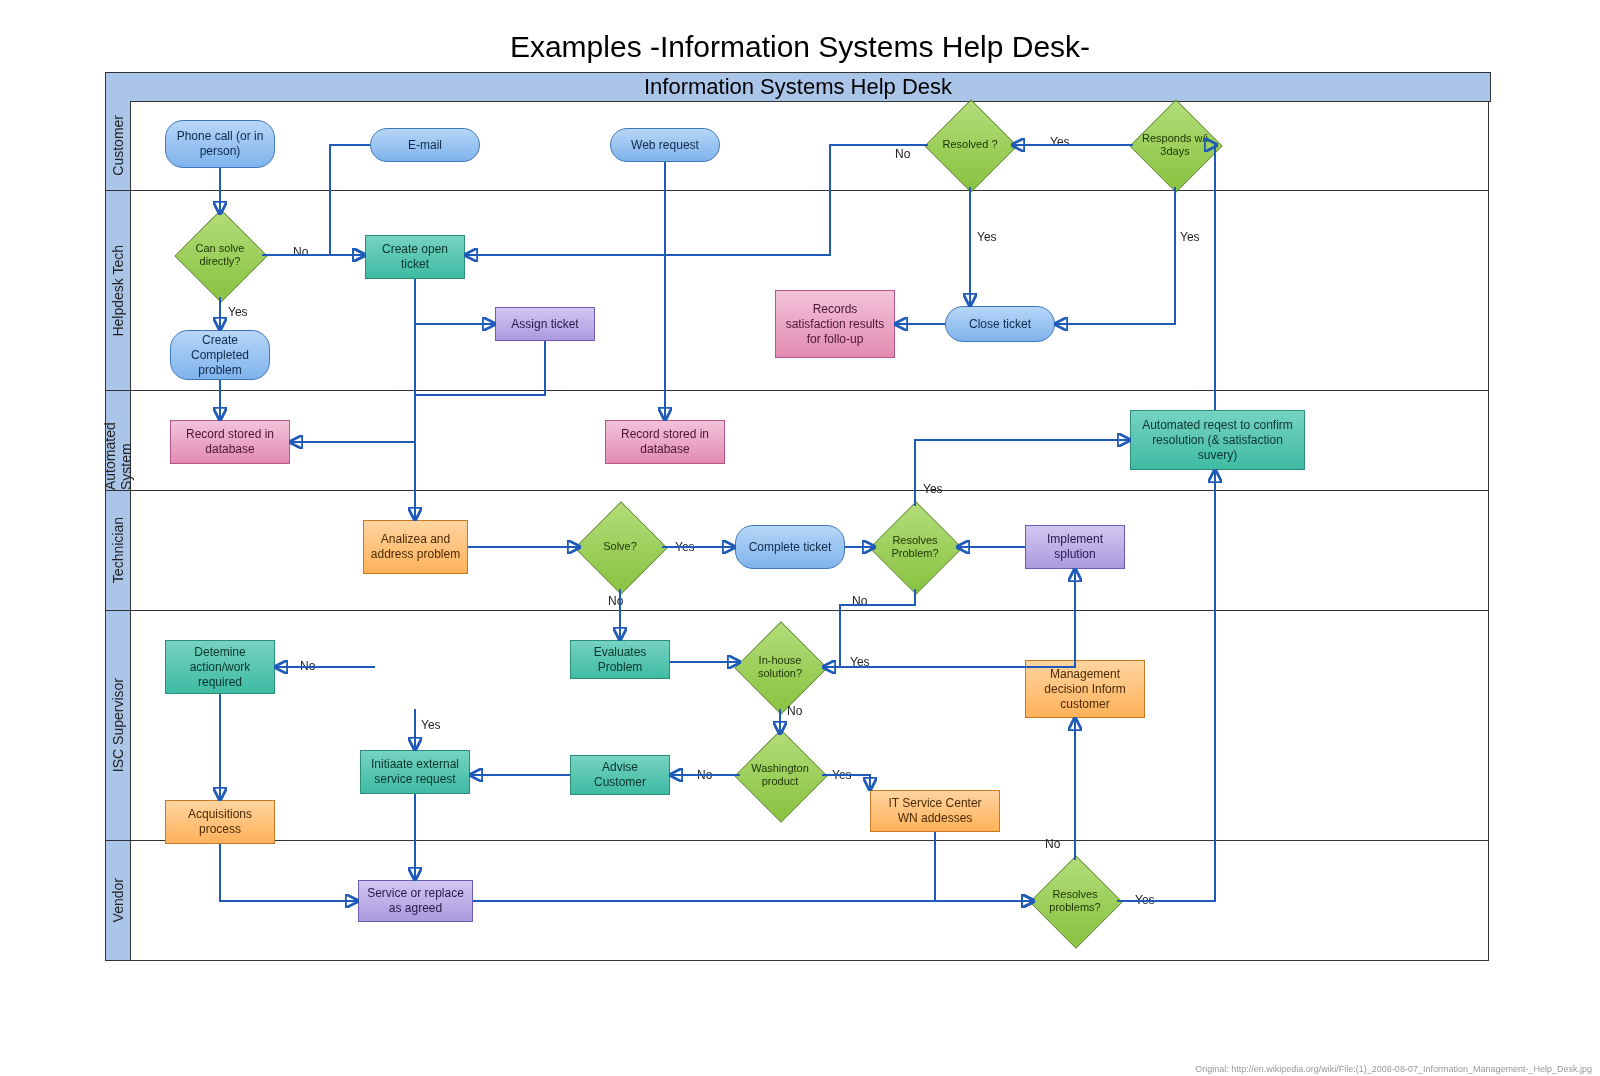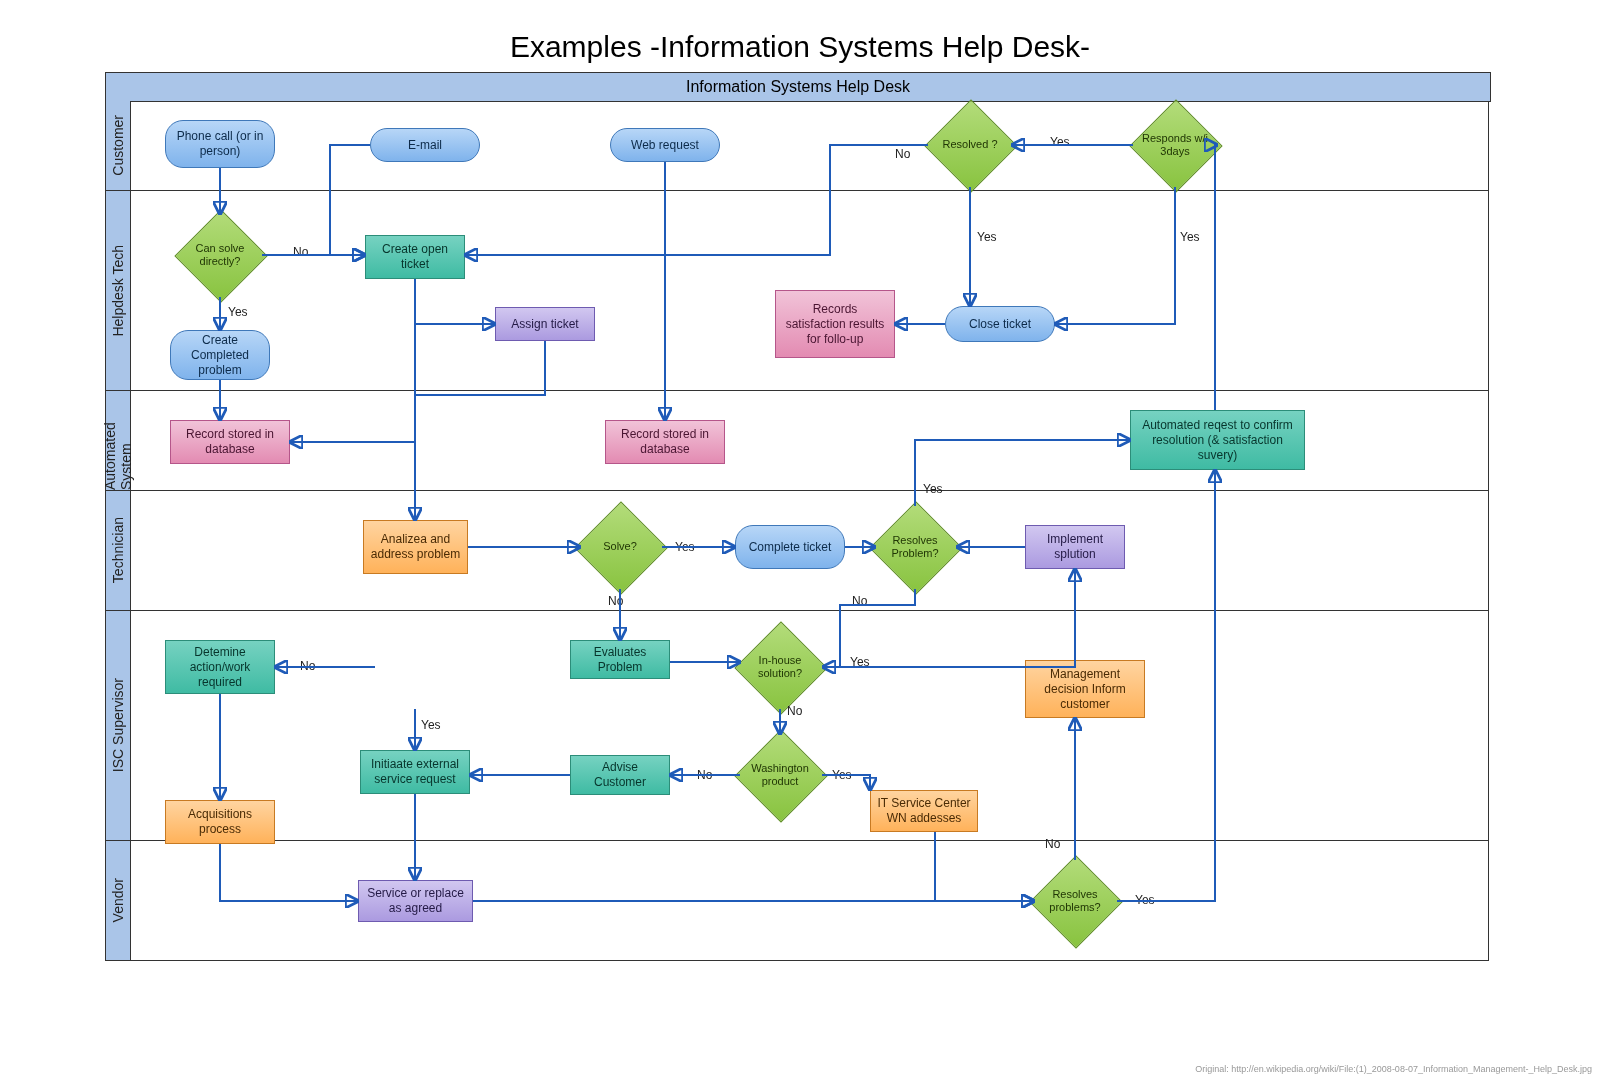--- a/index.html
+++ b/index.html
@@ -1,18 +1,18 @@
 <!DOCTYPE html>
 <html><head>
 <meta charset="utf-8">
 <style>
   html,body{margin:0;padding:0;background:#fff;font-family:"Helvetica Neue",Helvetica,Arial,sans-serif}
   .page{position:relative;width:1600px;height:1076px;margin:0 auto}
   .title{position:absolute;left:0;width:100%;text-align:center;top:30px;font-size:30px;color:#000}
-  .pool-title{position:absolute;left:105px;top:72px;width:1384px;height:28px;line-height:28px;text-align:center;background:#aac5e8;border:1px solid #333;font-size:16px}
+  .pool-title{position:absolute;left:105px;top:72px;width:1384px;height:28px;line-height:28px;text-align:center;background:#aac5e8;border:1px solid #333;font-size:22px}
   .lane-label{position:absolute;left:105px;width:26px;background:#aac5e8;border:1px solid #333;border-top:none;box-sizing:border-box;display:flex;align-items:center;justify-content:center}
   .lane-label span{writing-mode:vertical-rl;transform:rotate(180deg);font-size:14px;color:#222}
   .lane-body{position:absolute;left:131px;width:1358px;border:1px solid #333;border-left:none;border-top:none;box-sizing:border-box}
   .node{position:absolute;box-sizing:border-box;display:flex;align-items:center;justify-content:center;text-align:center;font-size:12px;line-height:1.25;padding:4px 6px}
   .pill{border-radius:18px}
   .teal{background:linear-gradient(#76d2c1,#3fbba3);border:1px solid #2c8d79;color:#07352c}
   .blue{background:linear-gradient(#b7d6f7,#7fb3ec);border:1px solid #3f78b9;color:#0d2b4a}
   .pink{background:linear-gradient(#f1c3d8,#e38bb2);border:1px solid #b5568a;color:#4a1532}
   .orange{background:linear-gradient(#ffd4a0,#ffb25a);border:1px solid #c87a22;color:#4a2b05}
   .purple{background:linear-gradient(#d1c7f0,#ab9ae0);border:1px solid #6e5bb0;color:#241a46}
@@ -105,21 +105,21 @@
       <div class="shape"></div>
       <div class="d-text">In-house solution?</div>
     </div>
   <div class="node orange" style="left:1025px;top:660px;width:120px;height:58px">Management decision Inform customer</div>
   <div class="node teal" style="left:360px;top:750px;width:110px;height:44px">Initiaate external service request</div>
   <div class="node teal" style="left:570px;top:755px;width:100px;height:40px">Advise Customer</div>
   <div class="diamond" style="left:735px;top:730px">
       <div class="shape"></div>
       <div class="d-text">Washington product</div>
     </div>
-  <div class="node orange" style="left:870px;top:790px;width:108px;height:42px">IT Service Center WN addesses</div>
+  <div class="node orange" style="left:870px;top:790px;width:130px;height:42px">IT Service Center WN addesses</div>
   <div class="node orange" style="left:165px;top:800px;width:110px;height:44px">Acquisitions process</div>
 
   <div class="node purple" style="left:358px;top:880px;width:115px;height:42px">Service or replace as agreed</div>
   <div class="diamond" style="left:1030px;top:856px">
       <div class="shape"></div>
       <div class="d-text">Resolves problems?</div>
     </div>
 
   <div class="edgelabel" style="left:293px;top:245px">No</div>
   <div class="edgelabel" style="left:228px;top:305px">Yes</div>

